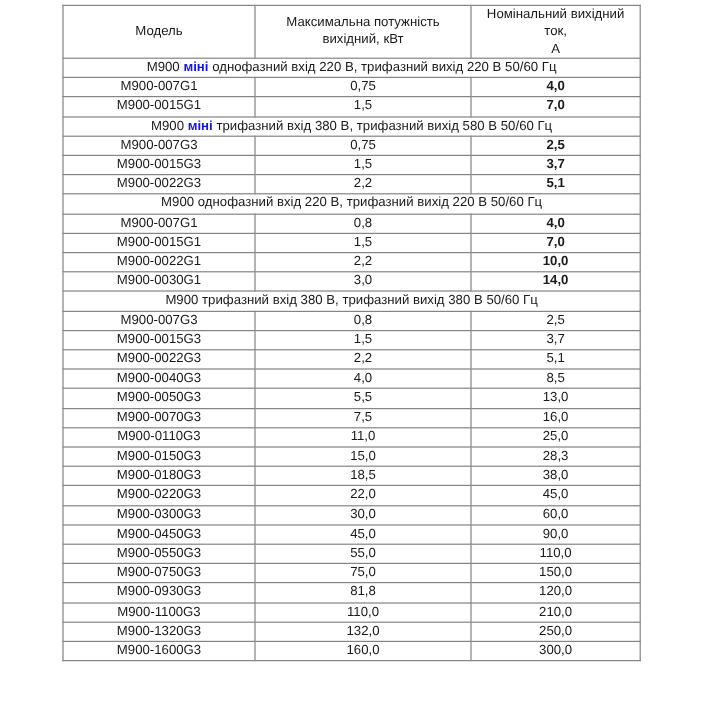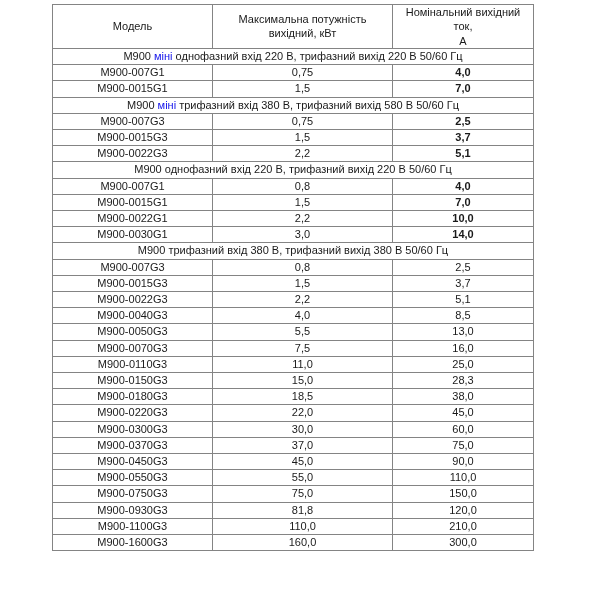--- a/index.html
+++ b/index.html
@@ -42,21 +42,21 @@
   }
   .spec tbody td{
     height:15.2px;
     line-height:15.2px;
   }
   tr.section-row td{
     white-space:normal;
   }
   .accent{
     color:var(--accent);
-    font-weight:400;
+    font-weight:700;
   }
   .bold-val{
     font-weight:700;
   }
 </style>
 </head>
 <body>
 
 <div class="page">
   <table class="spec">
@@ -179,25 +179,20 @@
           <td>M900-0220G3</td>
           <td>22,0</td>
           <td>45,0</td>
         </tr>
         <tr>
           <td>M900-0300G3</td>
           <td>30,0</td>
           <td>60,0</td>
         </tr>
         <tr>
-          <td>M900-0370G3</td>
-          <td>37,0</td>
-          <td>75,0</td>
-        </tr>
-        <tr>
           <td>M900-0450G3</td>
           <td>45,0</td>
           <td>90,0</td>
         </tr>
         <tr>
           <td>M900-0550G3</td>
           <td>55,0</td>
           <td>110,0</td>
         </tr>
         <tr>
@@ -207,20 +202,25 @@
         </tr>
         <tr>
           <td>M900-0930G3</td>
           <td>81,8</td>
           <td>120,0</td>
         </tr>
         <tr>
           <td>M900-1100G3</td>
           <td>110,0</td>
           <td>210,0</td>
+        </tr>
+        <tr>
+          <td>M900-1320G3</td>
+          <td>132,0</td>
+          <td>250,0</td>
         </tr>
         <tr>
           <td>M900-1600G3</td>
           <td>160,0</td>
           <td>300,0</td>
         </tr>
       </tbody>
   </table>
 </div>
 

